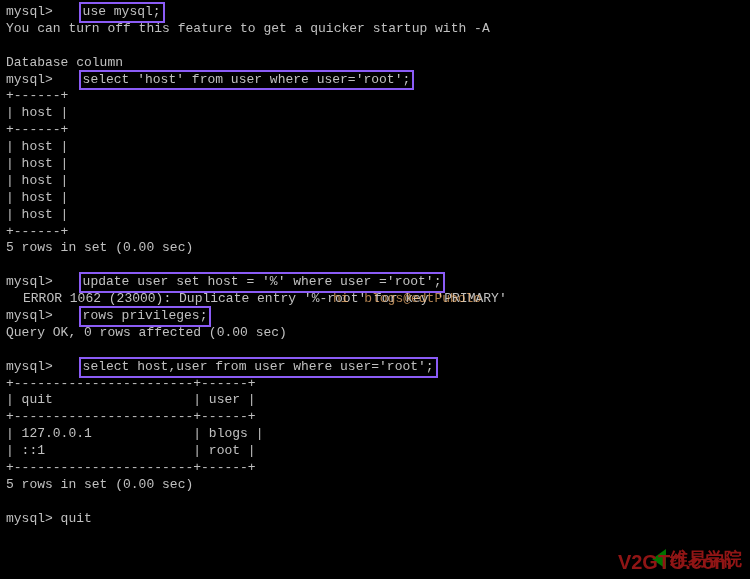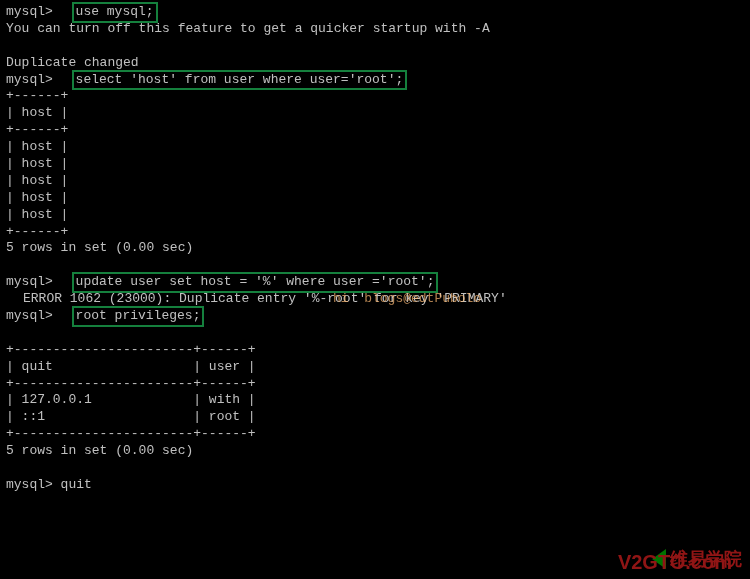--- a/index.html
+++ b/index.html
@@ -16,24 +16,24 @@
       padding: 4px 6px;
       width: 750px;
       height: 579px;
       position: relative;
       overflow: hidden;
     }
     .line {
       white-space: pre;
     }
     .hilite {
-      border: 2px solid #15803d;
+      border: 2px solid #8b5cf6;
       display: inline-block;
       padding: 0 2px;
-      margin: -2px 11px;
+      margin: -2px 18px;
     }
     .ghost {
       color: #fdba74;
       opacity: 0.7;
     }
     .wm {
       position: absolute;
       bottom: 8px;
       right: 8px;
       display: flex;
@@ -69,41 +69,43 @@
       margin-left: 17px;
     }
   </style>
 </head>
 <body>
 
 <div>
   <div class="line"><span>mysql&gt; </span><span class="hilite">use mysql;</span></div>
   <div class="line">You can turn off this feature to get a quicker startup with -A</div>
   <div class="line"> </div>
-  <div class="line">Duplicate changed</div>
+  <div class="line">Database column</div>
   <div class="line"><span>mysql&gt; </span><span class="hilite">select 'host' from user where user='root';</span></div>
   <div class="line">+------+</div>
   <div class="line">| host |</div>
   <div class="line">+------+</div>
   <div class="line">| host |</div>
   <div class="line">| host |</div>
   <div class="line">| host |</div>
   <div class="line">| host |</div>
   <div class="line">| host |</div>
   <div class="line">+------+</div>
   <div class="line">5 rows in set (0.00 sec)</div>
   <div class="line"> </div>
   <div class="line"><span>mysql&gt; </span><span class="hilite">update user set host = '%' where user ='root';</span></div>
   <div class="line rel"><span>ERROR 1062 (23000): Duplicate entry '%-root' for key 'PRIMARY'</span><span class="ghost" style="position:absolute; left:310px; top:0;">hi  blogs@edtPubolo</span></div>
-  <div class="line"><span>mysql&gt; </span><span class="hilite">root privileges;</span></div>
+  <div class="line"><span>mysql&gt; </span><span class="hilite">rows privileges;</span></div>
+  <div class="line">Query OK, 0 rows affected (0.00 sec)</div>
   <div class="line"> </div>
+  <div class="line"><span>mysql&gt; </span><span class="hilite">select host,user from user where user='root';</span></div>
   <div class="line">+-----------------------+------+</div>
   <div class="line">| quit                  | user |</div>
   <div class="line">+-----------------------+------+</div>
-  <div class="line">| 127.0.0.1             | with |</div>
+  <div class="line">| 127.0.0.1             | blogs |</div>
   <div class="line">| ::1                   | root |</div>
   <div class="line">+-----------------------+------+</div>
   <div class="line">5 rows in set (0.00 sec)</div>
   <div class="line"> </div>
   <div class="line">mysql&gt; quit</div>
 
 </div>
 
 <div class="wm">
   <div class="wm-arrow"></div>

